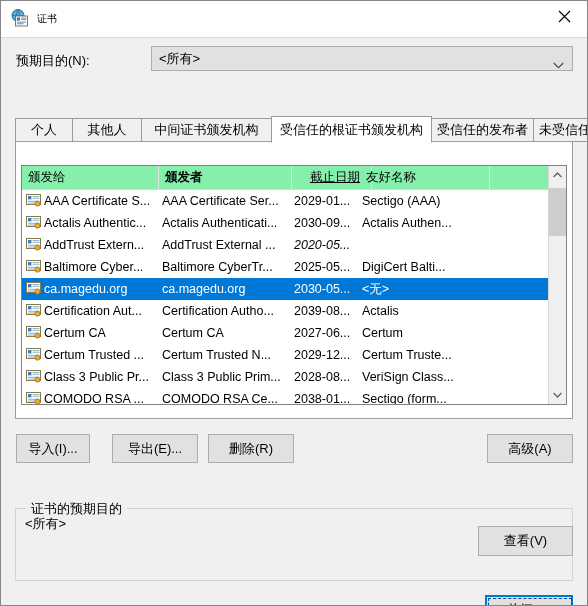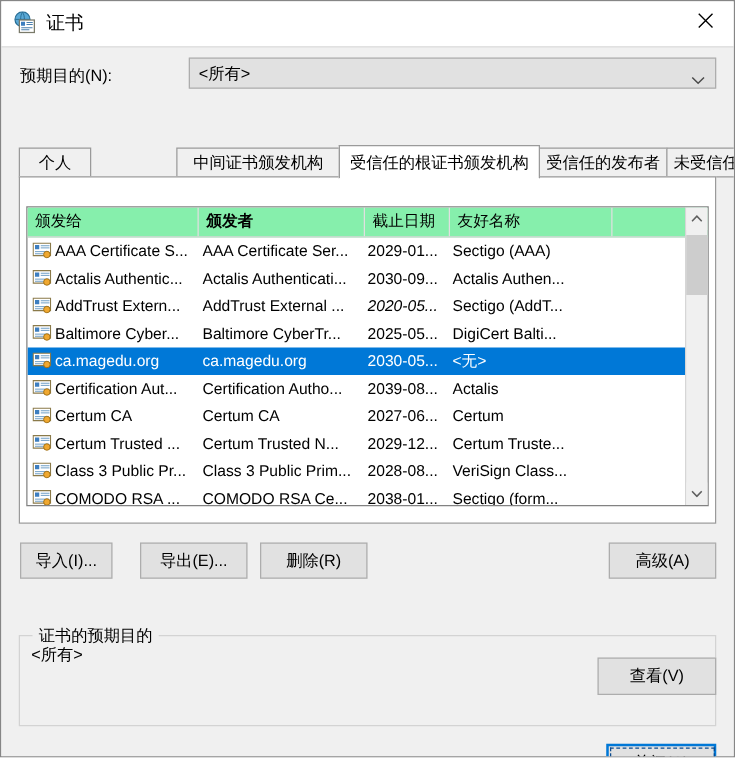--- a/index.html
+++ b/index.html
@@ -31,21 +31,21 @@
     box-sizing: border-box;
   }
   .title-icon {
     position: absolute;
     left: 9px; top: 8px;
     width: 19px; height: 19px;
   }
   .title-text {
     position: absolute;
     left: 36px; top: 9px;
-    font-size: 15px;
+    font-size: 10px;
     color: #000000;
     line-height: 18px;
     white-space: nowrap;
   }
   .close-x {
     position: absolute;
     right: 0; top: 0;
     width: 46px; height: 31px;
     display: flex;
     align-items: center;
@@ -325,20 +325,23 @@
         </svg>
       </span>
     </div>
 
     <div class="tabpage"></div>
 
     <div class="tabstrip">
       <div class="tab" style="left:0px; width:58px;">
         <span>个人</span>
       </div>
+      <div class="tab" style="left:57px; width:70px;">
+        <span>其他人</span>
+      </div>
       <div class="tab" style="left:126px; width:131px;">
         <span>中间证书颁发机构</span>
       </div>
       <div class="tab selected" style="left:256px; width:161px;">
         <span>受信任的根证书颁发机构</span>
       </div>
       <div class="tab" style="left:416px; width:103px;">
         <span>受信任的发布者</span>
       </div>
       <div class="tab" style="left:518px; width:116px;">
@@ -348,21 +351,21 @@
 
     <div class="listview">
 
       <div class="lv-header">
         <div class="lv-col" style="left:0px; width:137px;">
           <span>颁发给</span>
         </div>
         <div class="lv-col" style="left:137px; width:133px;font-weight:bold;">
           <span>颁发者</span>
         </div>
-        <div class="lv-col" style="left:270px; width:68px;">
+        <div class="lv-col" style="left:282px; width:68px;text-decoration:underline;">
           <span>截止日期</span>
         </div>
         <div class="lv-col" style="left:338px; width:130px;">
           <span>友好名称</span>
         </div>
         <div class="lv-col" style="left:468px; width:58px; border-right:none;">
           <span></span>
         </div>
       </div>
 
@@ -403,21 +406,20 @@
             <svg width="15" height="14" viewBox="0 0 15 14">
               <rect x="0.5" y="0.5" width="14" height="10" fill="#ffffff" stroke="#8a7a4a"></rect>
               <rect x="2" y="2" width="3.4" height="3.4" fill="#3d7ebf"></rect>
               <path d="M6.6 2.6h7M6.6 4.3h7M2 7.3h11M2 9h7" stroke="#6f9fc6" stroke-width="0.8"></path>
               <circle cx="11.5" cy="9.6" r="2.6" fill="#f0a830" stroke="#9a6a10" stroke-width="0.7"></circle>
             </svg>
           </span>
           <span class="cell" style="left:22px; width:118px;">AddTrust Extern...</span>
           <span class="cell" style="left:140px; width:130px;">AddTrust External ...</span>
           <span class="cell" style="left:272px; width:66px;font-style:italic;">2020-05...</span>
-          <span class="cell" style="left:340px; width:128px;">Sectigo (AddT...</span>
         </div>
 
         <div class="lv-row">
           <span class="cert-icon">
             <svg width="15" height="14" viewBox="0 0 15 14">
               <rect x="0.5" y="0.5" width="14" height="10" fill="#ffffff" stroke="#8a7a4a"></rect>
               <rect x="2" y="2" width="3.4" height="3.4" fill="#3d7ebf"></rect>
               <path d="M6.6 2.6h7M6.6 4.3h7M2 7.3h11M2 9h7" stroke="#6f9fc6" stroke-width="0.8"></path>
               <circle cx="11.5" cy="9.6" r="2.6" fill="#f0a830" stroke="#9a6a10" stroke-width="0.7"></circle>
             </svg>

